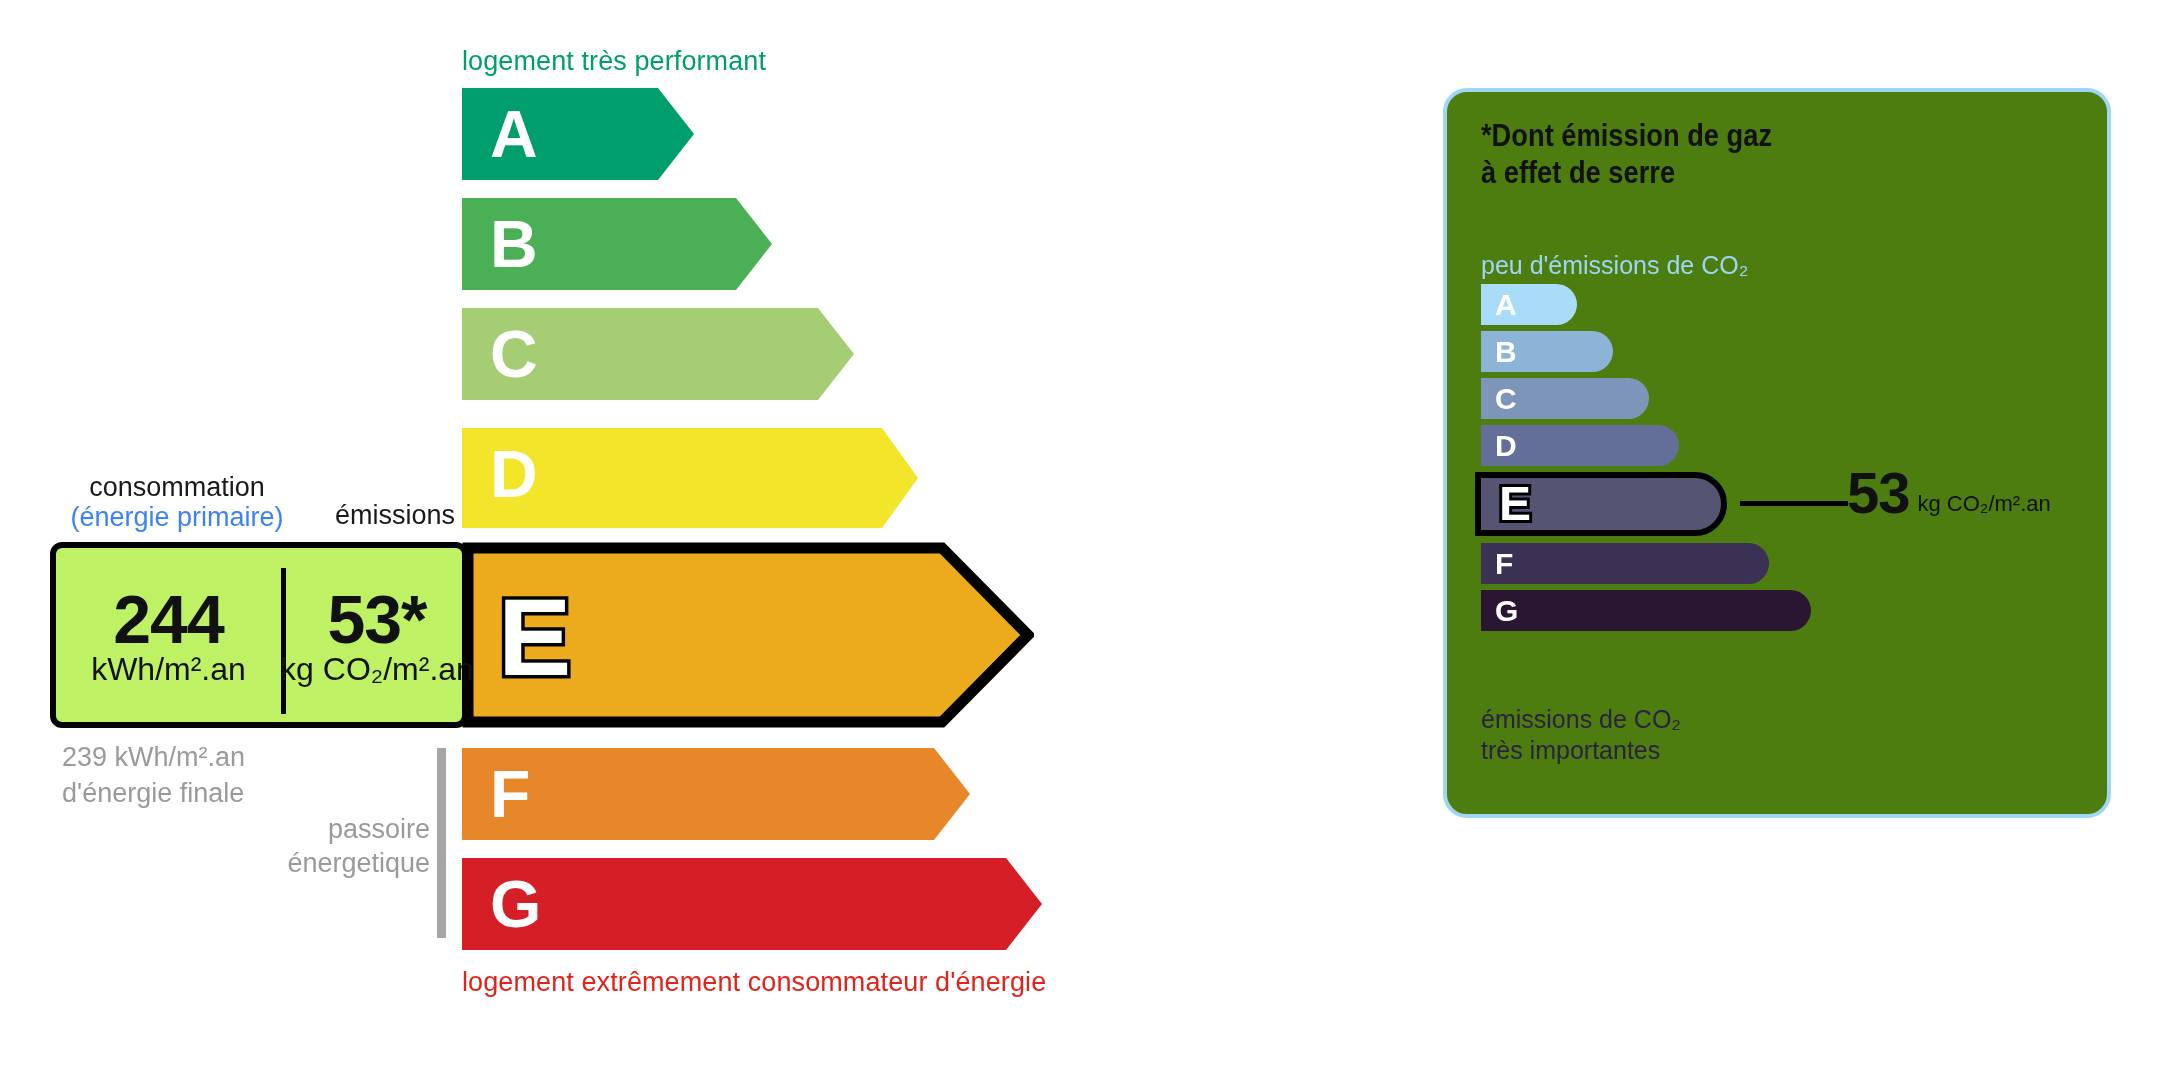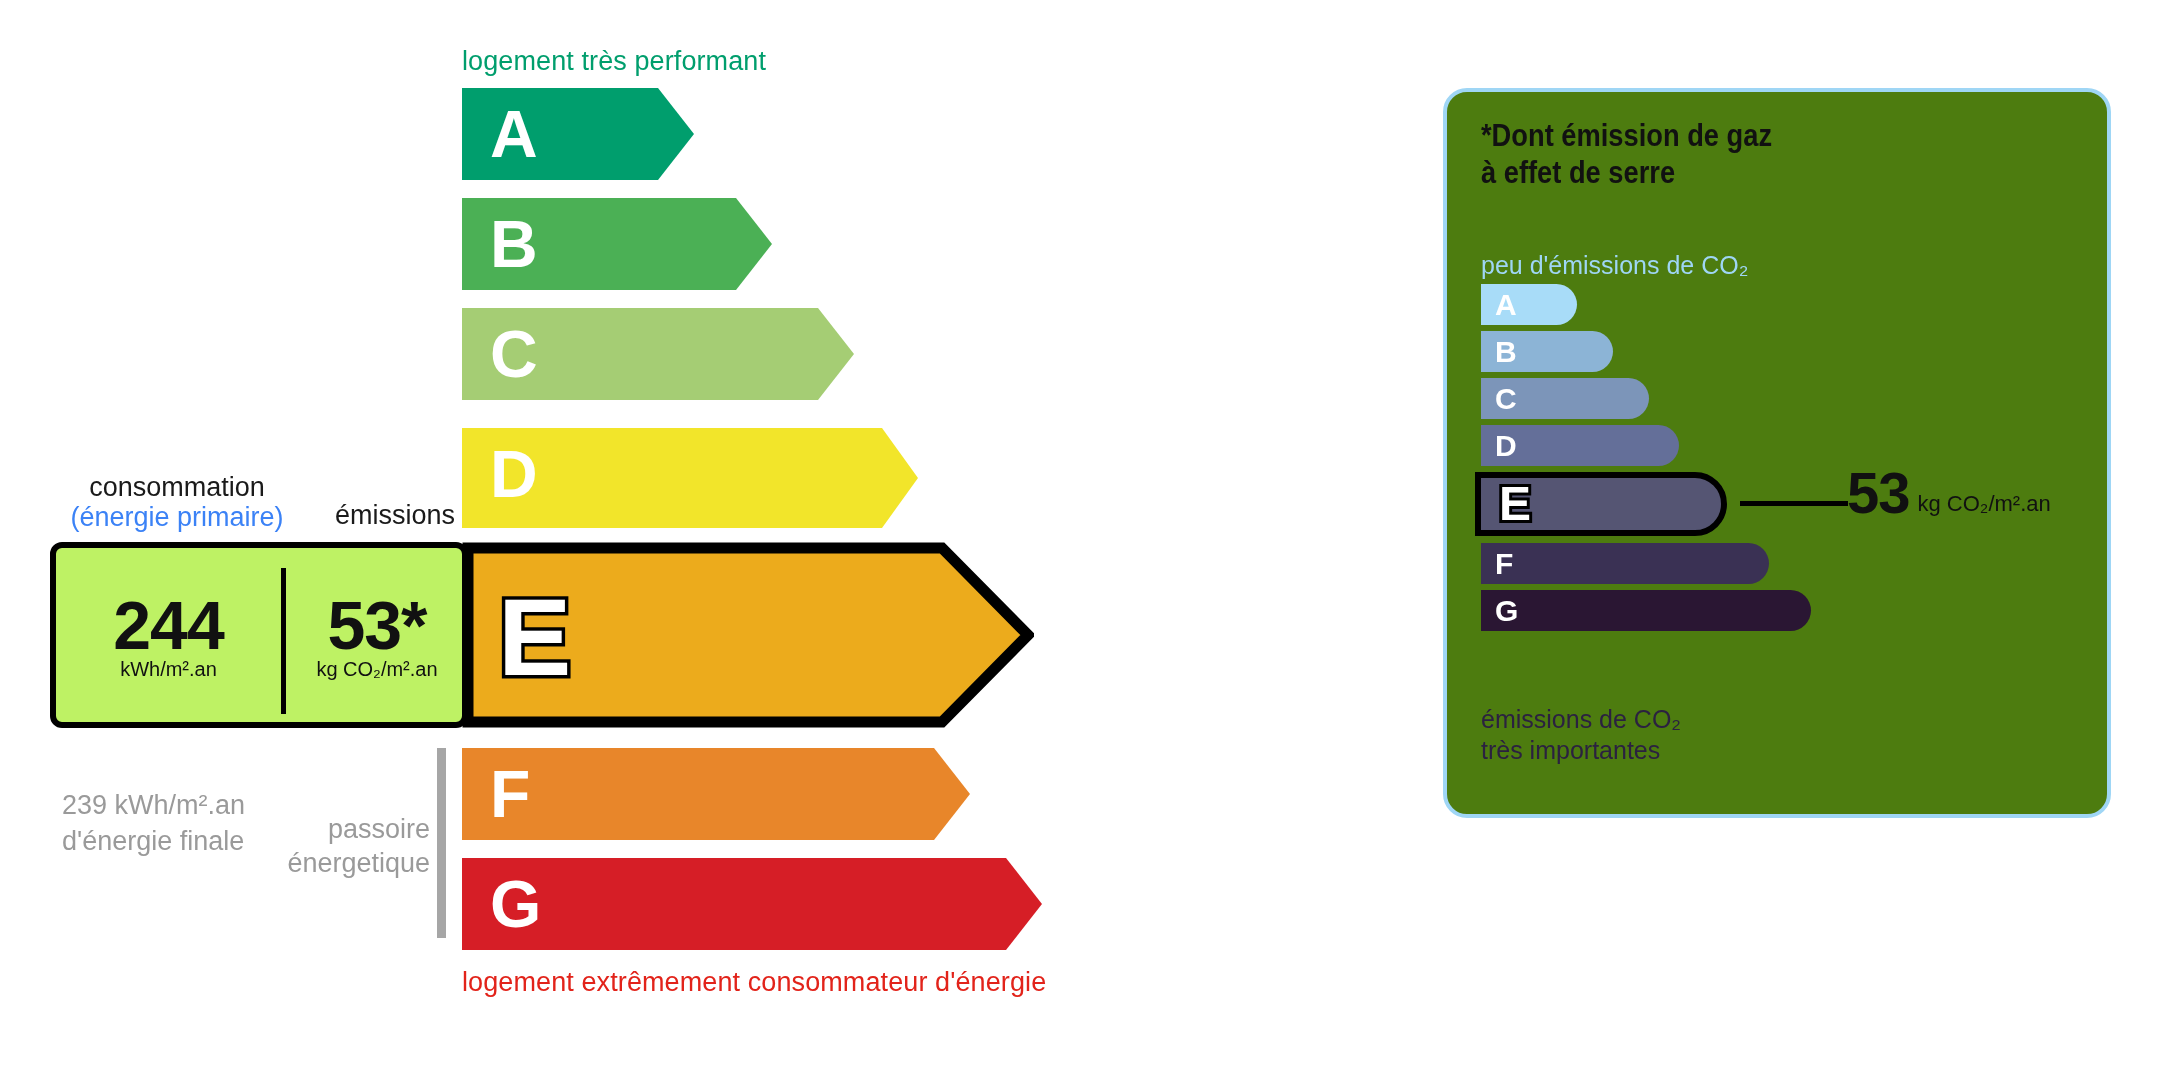--- a/index.html
+++ b/index.html
@@ -43,41 +43,41 @@
     box-sizing:border-box;z-index:3;
   }
   .value-box .divider{
     position:absolute;left:225px;top:20px;width:5px;height:146px;background:#000;
   }
   .vb-cell{position:absolute;top:0;height:100%;display:flex;flex-direction:column;
     align-items:center;justify-content:center;}
   .vb-cell.left{left:0;width:225px;}
   .vb-cell.right{left:230px;width:182px;}
   .vb-num{font-size:68px;font-weight:700;line-height:1;color:#111;letter-spacing:-1px;}
-  .vb-unit{font-size:20px;color:#111;line-height:1;white-space:nowrap;}
+  .vb-unit{font-size:32px;color:#111;line-height:1;white-space:nowrap;}
 
   .current-arrow{position:absolute;left:412px;top:0;}
   .current-arrow .glyph-e{
     position:absolute;left:36px;top:50%;transform:translateY(-50%);
     font-size:110px;font-weight:700;line-height:1;color:#fff;
     -webkit-text-stroke:7px #000;paint-order:stroke fill;
   }
 
   .lbl-conso{
     position:absolute;left:62px;top:472px;width:230px;text-align:center;
     font-size:27px;color:#1a1a1a;line-height:1.12;
   }
   .lbl-conso .sub{color:#3b82f6;}
   .lbl-emis{
     position:absolute;left:300px;top:500px;width:190px;text-align:center;
     font-size:27px;color:#1a1a1a;line-height:1.12;
   }
   .lbl-final{
     position:absolute;left:62px;top:740px;
-    font-size:27px;color:#9a9a9a;line-height:1.32;white-space:nowrap;margin-top:48px;
+    font-size:27px;color:#9a9a9a;line-height:1.32;white-space:nowrap;
   }
   .lbl-passoire{
     position:absolute;left:220px;top:812px;width:210px;text-align:right;
     font-size:27px;color:#9a9a9a;line-height:1.26;
   }
   .passoire-bar{
     position:absolute;left:437px;top:748px;width:9px;height:190px;background:#a6a6a6;
   }
 
   

